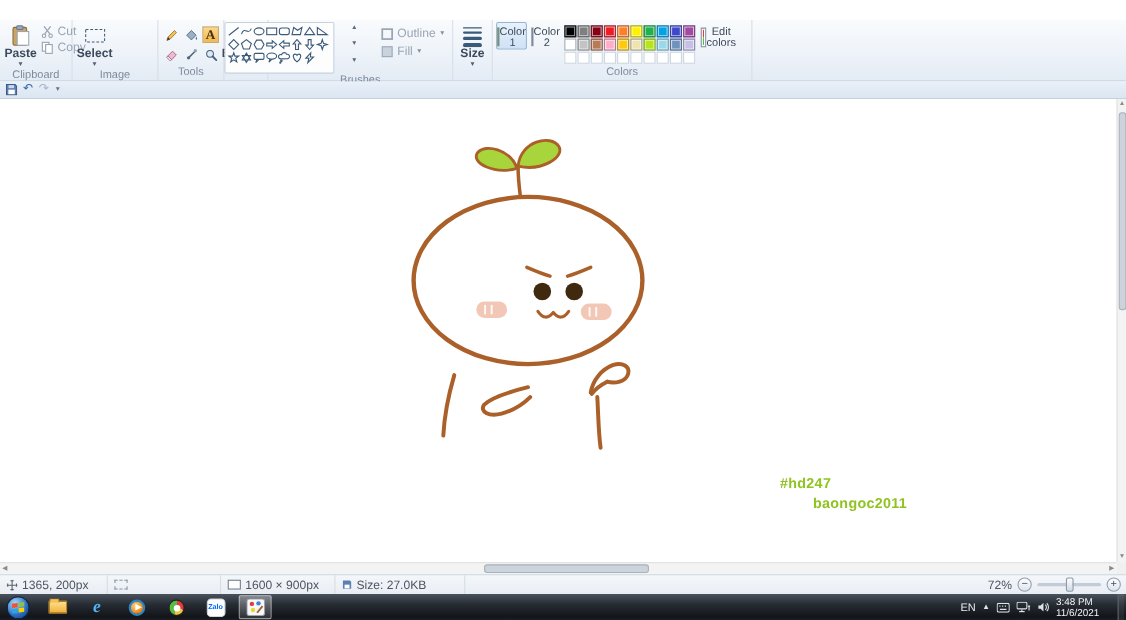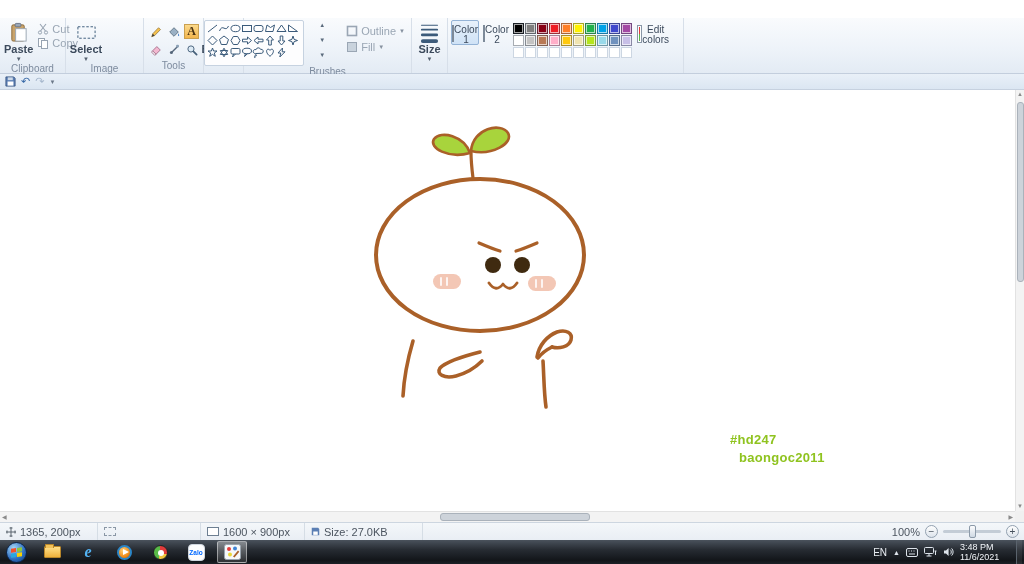--- a/index.html
+++ b/index.html
@@ -412,20 +412,21 @@
             <div class="pcell empty"></div>
             <div class="pcell empty"></div>
             <div class="pcell empty"></div>
             <div class="pcell empty"></div>
           </div>
         <div class="colbtn" style="width:34px">
           <div class="rainbow"></div>
           <span class="collabel" style="width:34px">Edit colors</span>
         </div>
       </div>
+      <div class="glabel">Colors</div>
     </div>
 
     <div class="rgroup" style="flex:1;border-right:none"></div>
   </div>
 
   <div class="qat">
     <svg width="11" height="11" viewBox="0 0 12 12">
       <path d="M1,1 H9.5 L11,2.5 V11 H1 Z" fill="#5b7fb4" stroke="#3c5a85"></path>
       <rect x="3" y="1.5" width="5.5" height="3" fill="#cdd9e8"></rect>
       <rect x="2.8" y="6" width="6.4" height="4.5" fill="#fff"></rect>
@@ -457,21 +458,21 @@
 
       <path class="ln" stroke-width="2.8" d="M489,193 Q496,203 503,194 Q510,203 517,193"></path>
 
       <path class="ln" stroke-width="3.6" d="M413,251 C408,268 404,287 403,306"></path>
       <path class="ln" stroke-width="3.6" d="M480,262 C460,267 446,272 440,278 C436,284 444,289 456,286 C467,283 476,277 482,271"></path>
 
       <path class="ln" stroke-width="3.6" d="M537,267 C539,255 547,246 557,242 C566,239 573,243 571,250 C569,257 559,259 552,257"></path>
       <path class="ln" stroke-width="3.6" d="M552,257 C546,260 541,264 538,268"></path>
       <path class="ln" stroke-width="3.6" d="M543,271 C544,288 544,303 546,317"></path>
     </svg>
-    <div class="canvas-text" style="left: 730px; top: 342px; color: rgb(143, 195, 31);">#hd247</div>
+    <div class="canvas-text" style="left: 709px; top: 342px; color: rgb(143, 195, 31);">#hd247</div>
     <div class="canvas-text" style="left: 739px; top: 360px; color: rgb(143, 195, 31);">baongoc2011</div>
   </div>
 
   <div class="vscroll">
     <span class="sarrow">▲</span>
     <div class="vthumb"></div>
     <span class="sarrow" style="position:absolute;bottom:1px">▼</span>
   </div>
   <div class="hscroll">
     <span class="sarrow left">◀</span>
@@ -495,21 +496,21 @@
       <span>1600 × 900px</span>
     </div>
     <div class="sseg" style="width:118px">
       <svg width="9" height="9" viewBox="0 0 12 12">
         <path d="M1,1 H9.5 L11,2.5 V11 H1 Z" fill="#5b7fb4"></path>
         <rect x="3" y="6" width="6" height="4.5" fill="#fff"></rect>
       </svg>
       <span>Size: 27.0KB</span>
     </div>
     <div class="zoom">
-      <span>100%</span>
+      <span>72%</span>
       <div class="zbtn">−</div>
       <div class="ztrack">
         <div class="zthumb"></div>
       </div>
       <div class="zbtn">+</div>
     </div>
   </div>
 
   <div class="taskbar">
     <div class="start-orb">

